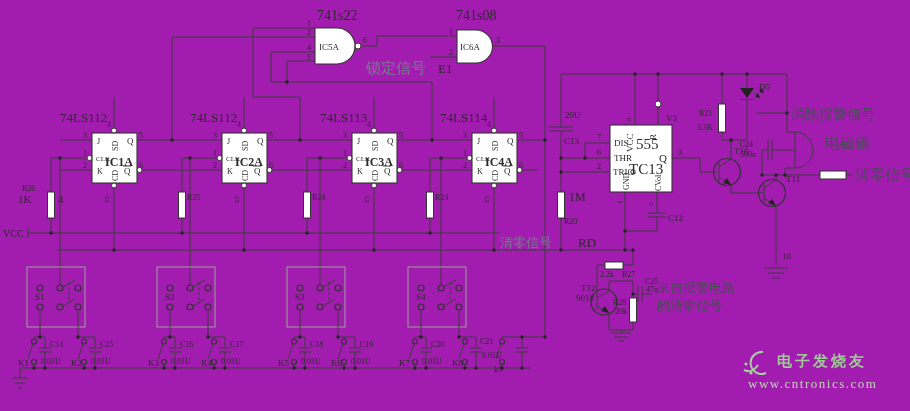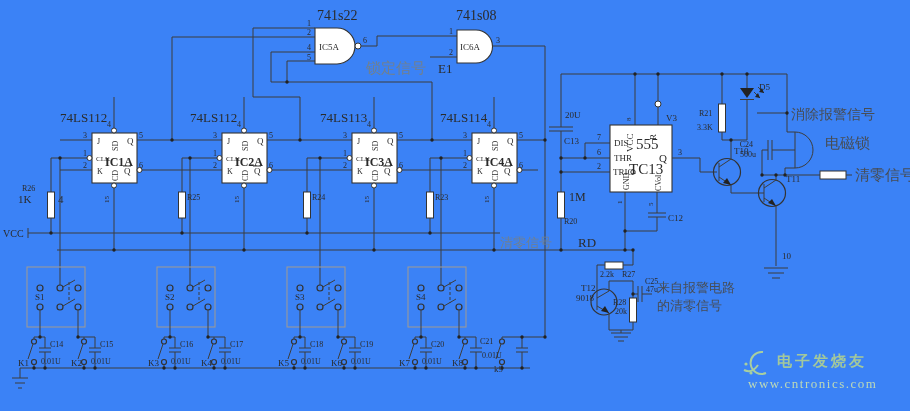--- a/index.html
+++ b/index.html
@@ -1,16 +1,16 @@
 <!DOCTYPE html>
 <html><head>
 <meta charset="utf-8">
 <style>
   html,body{margin:0;padding:0;background:#fff}
-  #stage{position:relative;width:910px;height:411px;background:#3b82f6;overflow:hidden}
+  #stage{position:relative;width:910px;height:411px;background:#a21caf;overflow:hidden}
   svg text{font-family:"Liberation Serif","DejaVu Serif",serif;fill:#2b2b2b;stroke:none}
   .cjk{font-family:"Liberation Sans","DejaVu Sans",sans-serif}
   .s7{font-size:7px}.s8{font-size:8px}.s9{font-size:9px}.s10{font-size:10px}
   .s11{font-size:11px}.s12{font-size:12px}.s13{font-size:13px}.s14{font-size:14px}.s15{font-size:15px}
   .b{font-weight:bold}
   .gray{fill:#72808c}
   .dk{fill:#474d55}
   .wm1{fill:#a3c89b;font-weight:bold;letter-spacing:3px}
   .wm2{fill:#bdd9b7;letter-spacing:1.5px}
   svg line,svg path,svg polyline{stroke:#3d3d3d;stroke-width:1;fill:none}

